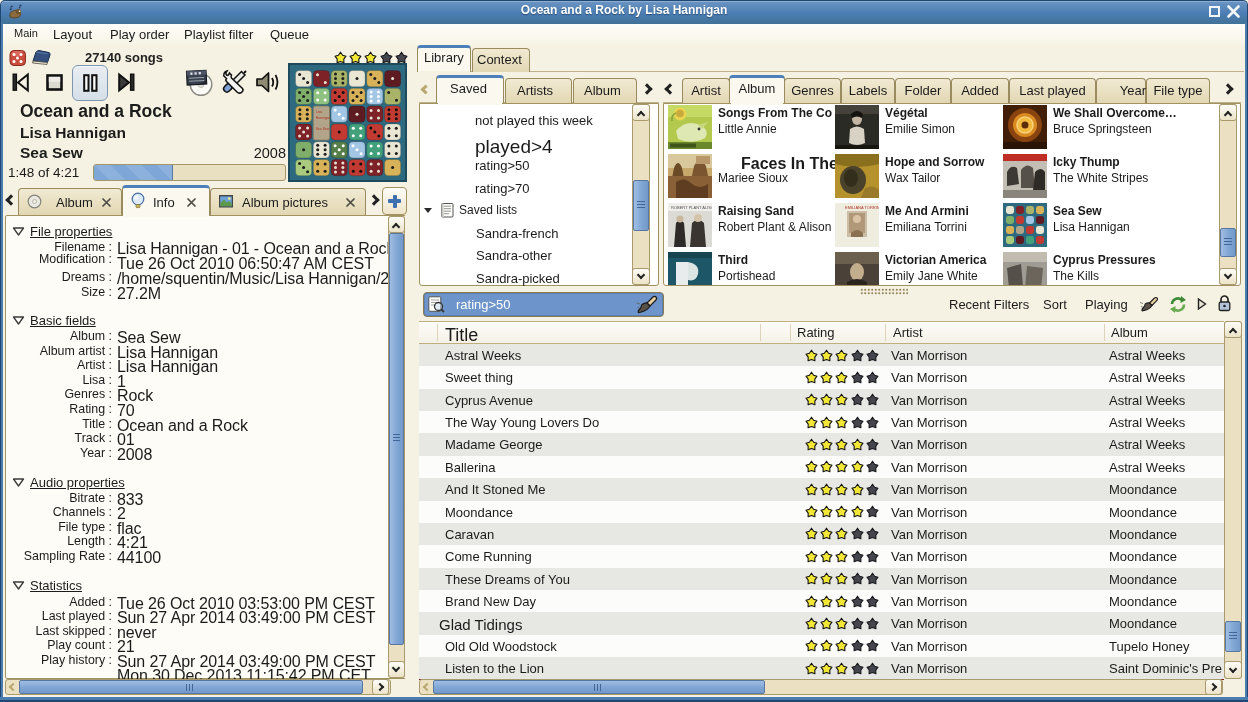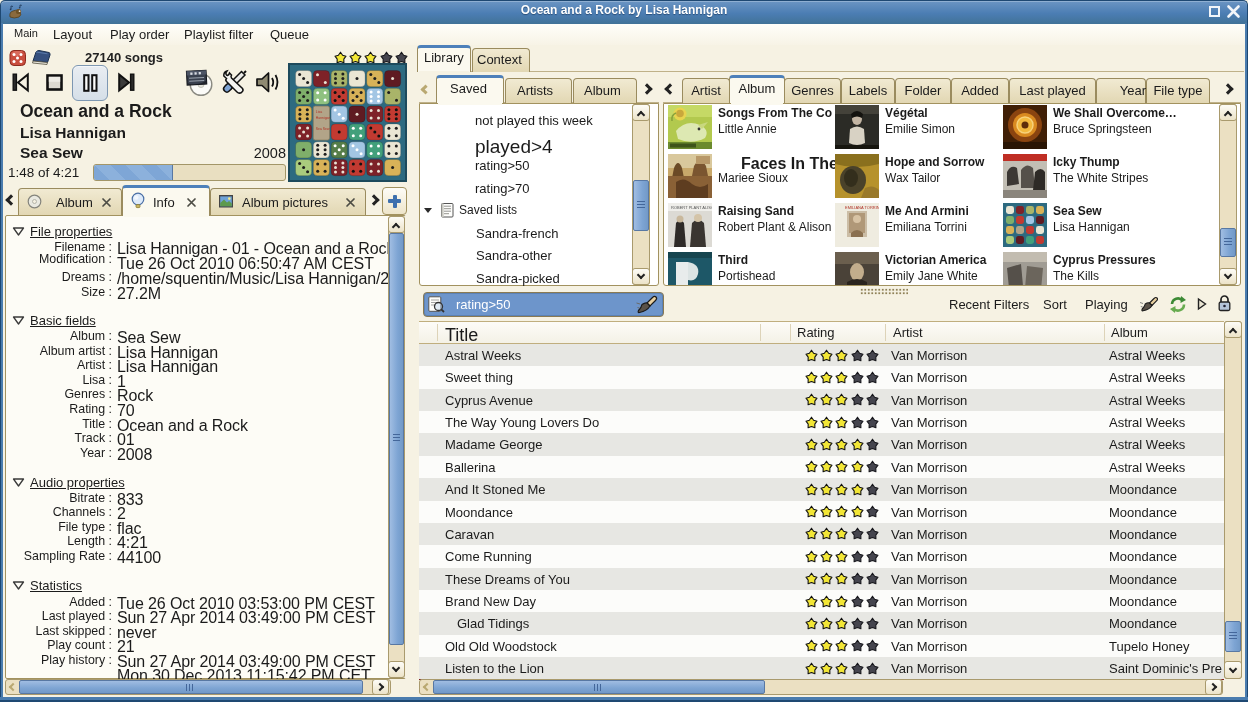--- a/index.html
+++ b/index.html
@@ -929,21 +929,21 @@
 <svg class="st" style="left:431.6px;top:4.5px">
         <use href="#sp" fill="#45454e" stroke="#17171c" stroke-width="1.1" stroke-linejoin="round"></use>
       </svg>
 <svg class="st" style="left:446.8px;top:4.5px">
         <use href="#sp" fill="#45454e" stroke="#17171c" stroke-width="1.1" stroke-linejoin="round"></use>
       </svg>
 <div style="position:absolute;left:472px;top:4px;font-size:13px">Van Morrison</div>
 <div style="position:absolute;left:690px;top:4px;font-size:13px;white-space:nowrap">Moondance</div>
 </div>
 <div style="position:absolute;left:0;top:268.3px;width:805px;height:22.4px;background:#e7e7e3">
-<div style="position:absolute;left:38px;top:4px;font-size:13px;white-space:nowrap">Glad Tidings</div>
+<div style="position:absolute;left:20px;top:4px;font-size:15px;white-space:nowrap">Glad Tidings</div>
 <svg class="st" style="left:386.0px;top:4.5px">
         <use href="#sp" fill="#f2e636" stroke="#111" stroke-width="1.1" stroke-linejoin="round"></use>
       </svg>
 <svg class="st" style="left:401.2px;top:4.5px">
         <use href="#sp" fill="#f2e636" stroke="#111" stroke-width="1.1" stroke-linejoin="round"></use>
       </svg>
 <svg class="st" style="left:416.4px;top:4.5px">
         <use href="#sp" fill="#f2e636" stroke="#111" stroke-width="1.1" stroke-linejoin="round"></use>
       </svg>
 <svg class="st" style="left:431.6px;top:4.5px">

